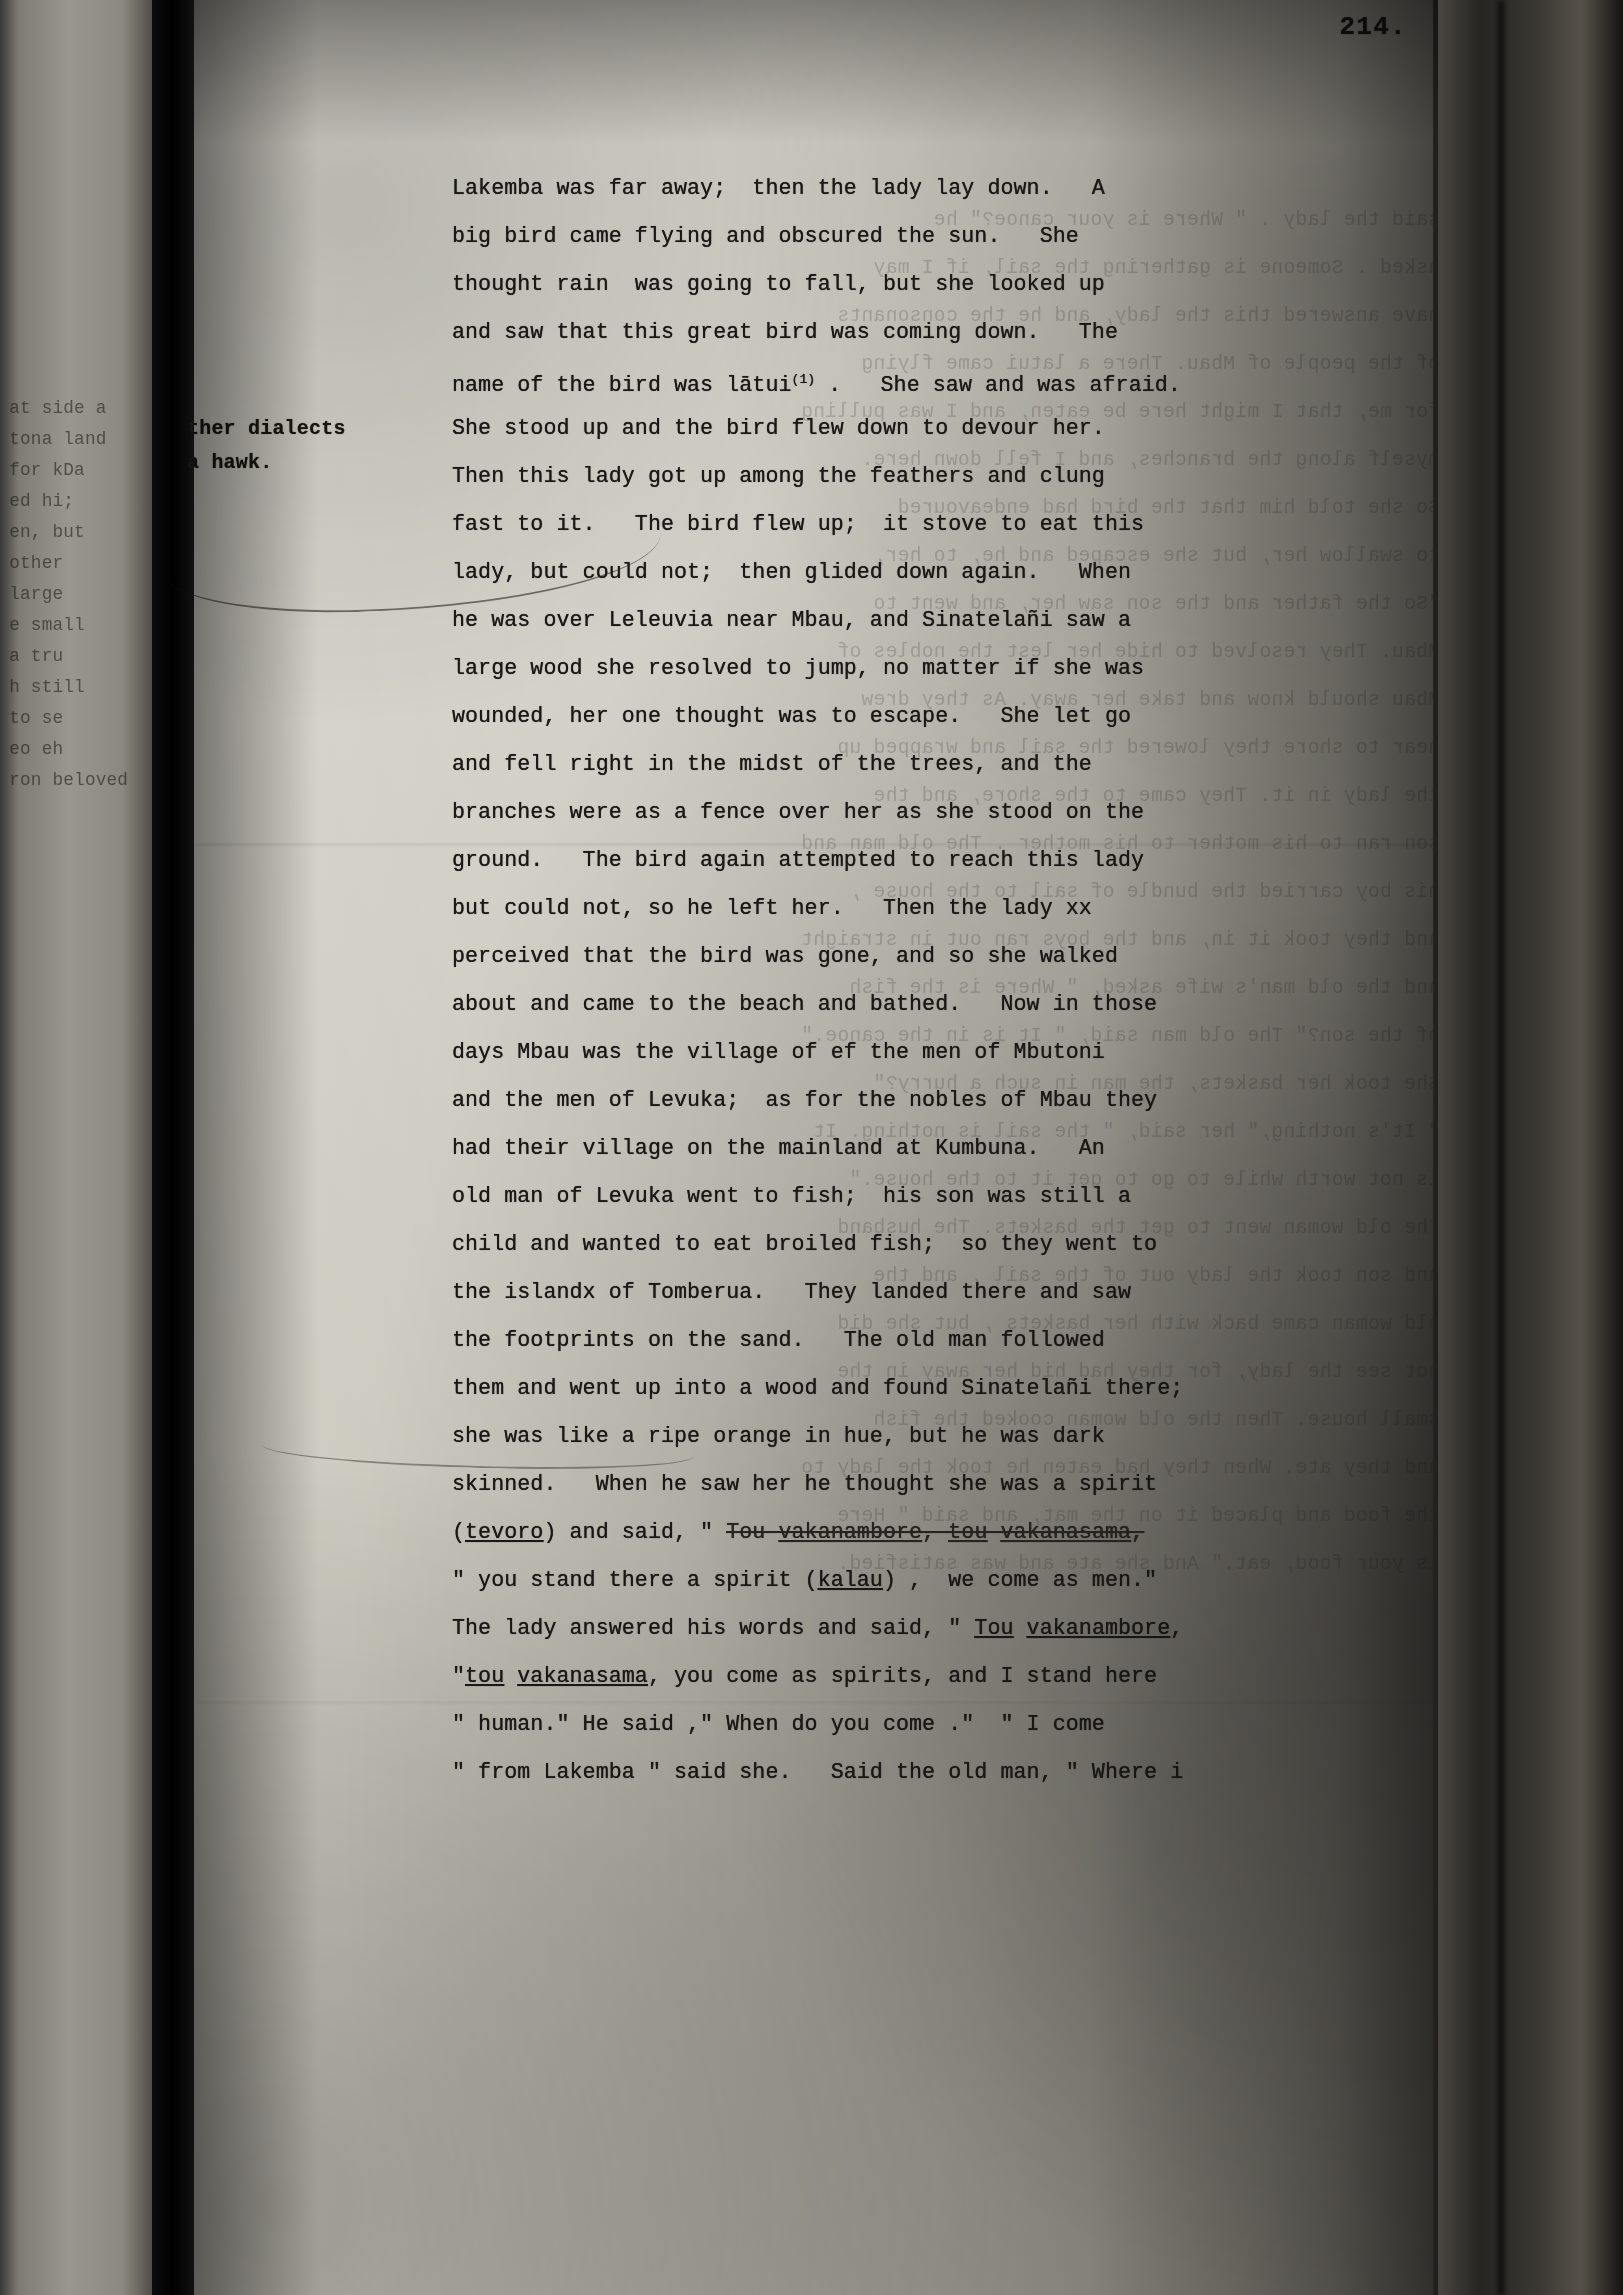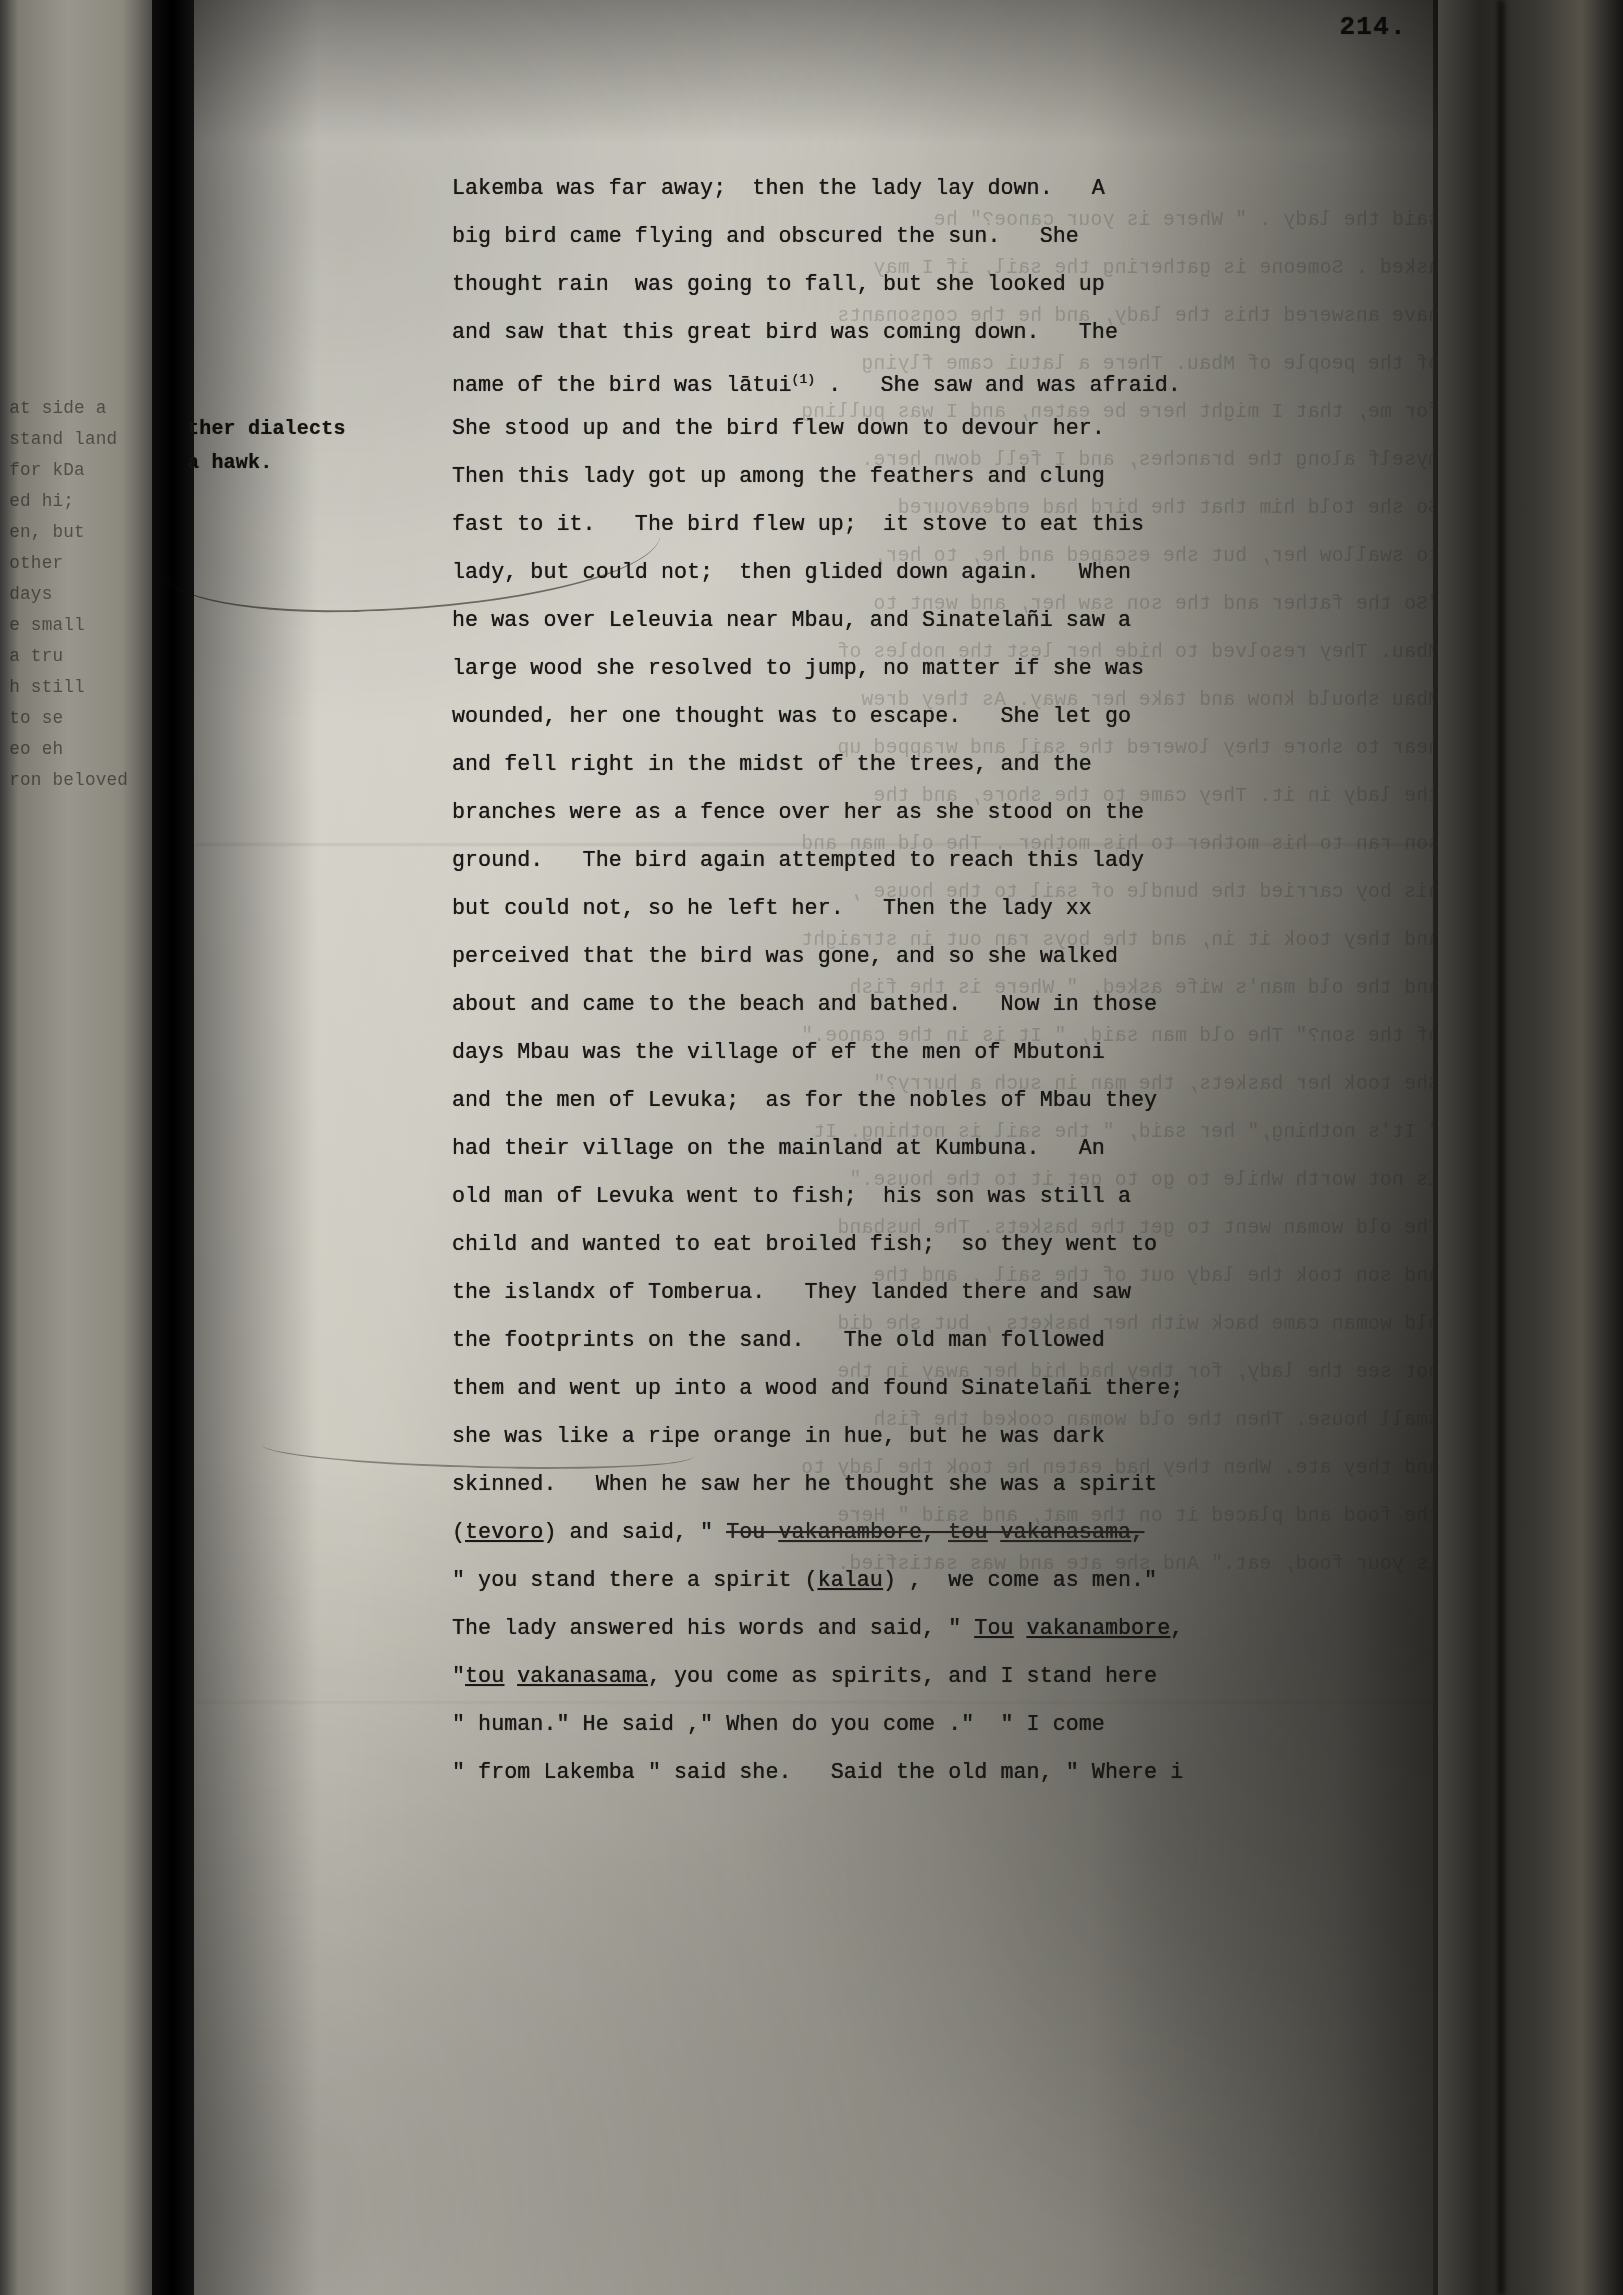--- a/index.html
+++ b/index.html
@@ -208,26 +208,26 @@
 </style>
 </head>
 <body>
 
 <div class="scan">
 
   <div class="left-dark"></div>
   <div class="prev-page"></div>
   <div class="prev-text">
       <div>at side a</div>
-      <div>stand land</div>
+      <div>tona land</div>
       <div>for kDa</div>
       <div>ed hi;</div>
       <div>en, but</div>
       <div>other</div>
-      <div>days</div>
+      <div>large</div>
       <div>e small</div>
       <div>a tru</div>
       <div>h still</div>
       <div>to se</div>
       <div>eo eh</div>
       <div>ron beloved</div>
     </div>
   <div class="gutter"></div>
 
   <div class="sheet"></div>

